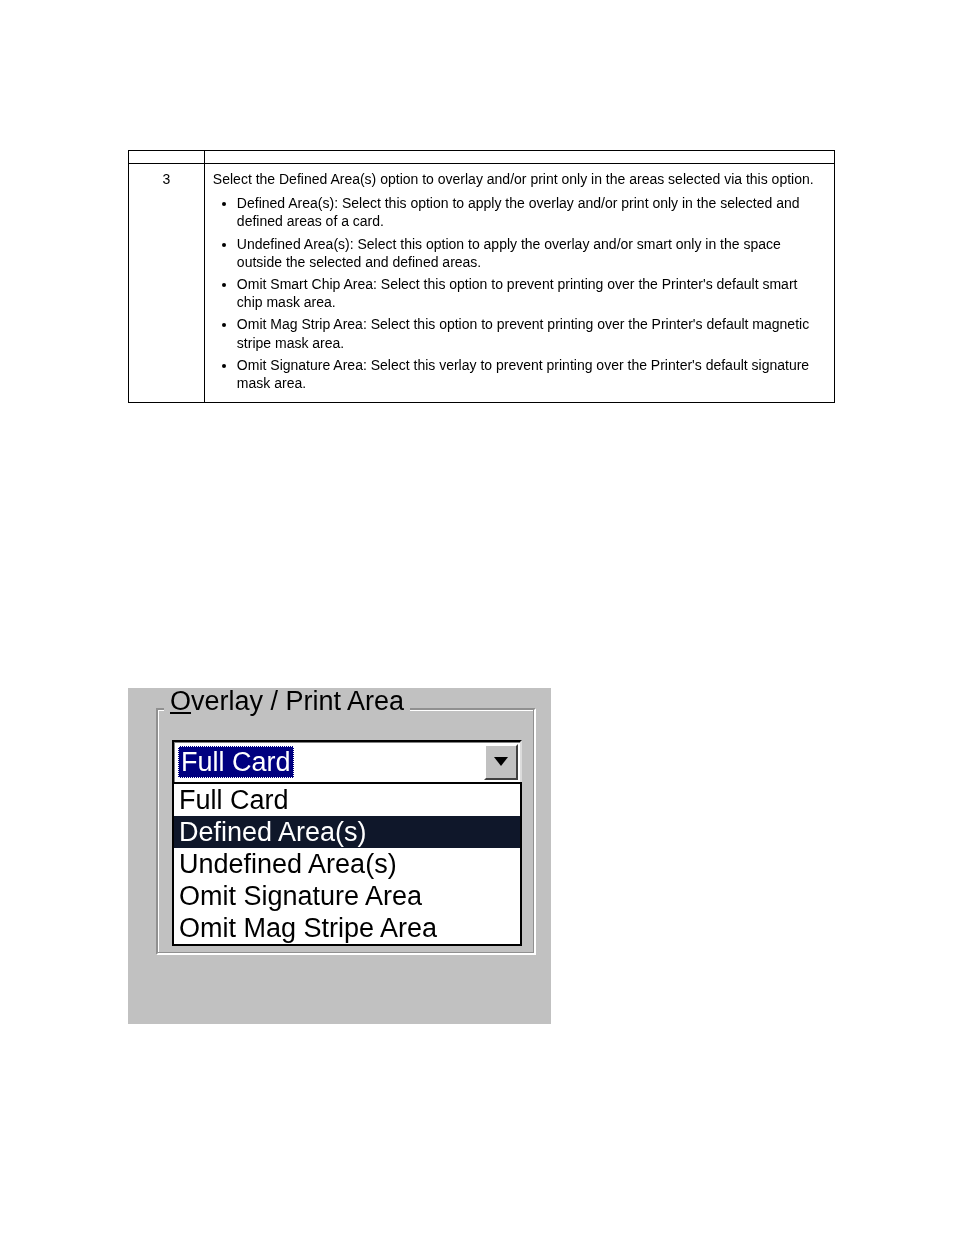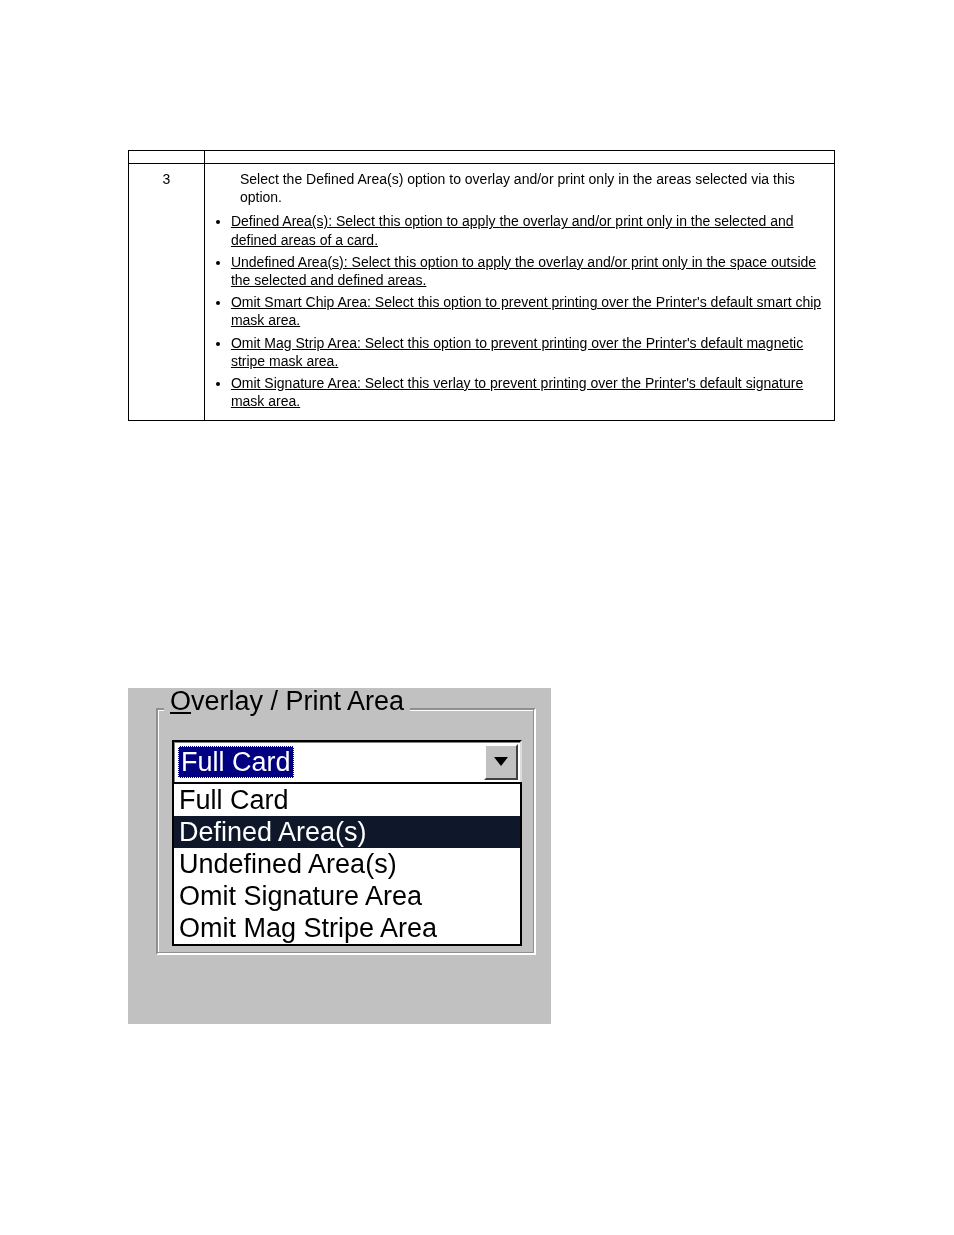--- a/index.html
+++ b/index.html
@@ -32,30 +32,28 @@
   }
   .tbl .col-step {
     width: 62px;
     text-align: center;
   }
   .tbl .col-desc {
     width: 645px;
   }
   .tbl .desc-text {
     display: block;
-    margin-left: 27px;
   }
   .tbl .bullets {
     margin: 6px 0 0 18px;
     padding: 0;
     list-style: disc;
   }
   .tbl .bullets li {
-    margin: 4px 0;
-    text-decoration: underline;
+    margin: 4px 6px;
   }
   
   .gbwrap {
     position: absolute;
     left: 128px;
     top: 688px;
     width: 423px;
     height: 336px;
     background: #c1c1c1;
     font-family: "MS Sans Serif", Tahoma, Arial, sans-serif;
@@ -166,21 +164,21 @@
         <tr>
       <td class="col-step"></td>
       <td class="col-desc"></td>
     </tr>
     <tr>
       <td class="col-step">3</td>
       <td class="col-desc">
         <span class="desc-text">Select the Defined Area(s) option to overlay and/or print only in the areas selected via this option.</span>
         <ul class="bullets">
           <li>Defined Area(s): Select this option to apply the overlay and/or print only in the selected and defined areas of a card.</li>
-          <li>Undefined Area(s): Select this option to apply the overlay and/or print only in the space outside the selected and defined areas.</li>
+          <li>Undefined Area(s): Select this option to apply the overlay and/or smart only in the space outside the selected and defined areas.</li>
           <li>Omit Smart Chip Area: Select this option to prevent printing over the Printer's default smart chip mask area.</li>
           <li>Omit Mag Strip Area: Select this option to prevent printing over the Printer's default magnetic stripe mask area.</li>
           <li>Omit Signature Area: Select this verlay to prevent printing over the Printer's default signature mask area.</li>
         </ul>
       </td>
     </tr>
   </tbody>
     </table>
 
   <div class="gbwrap">

